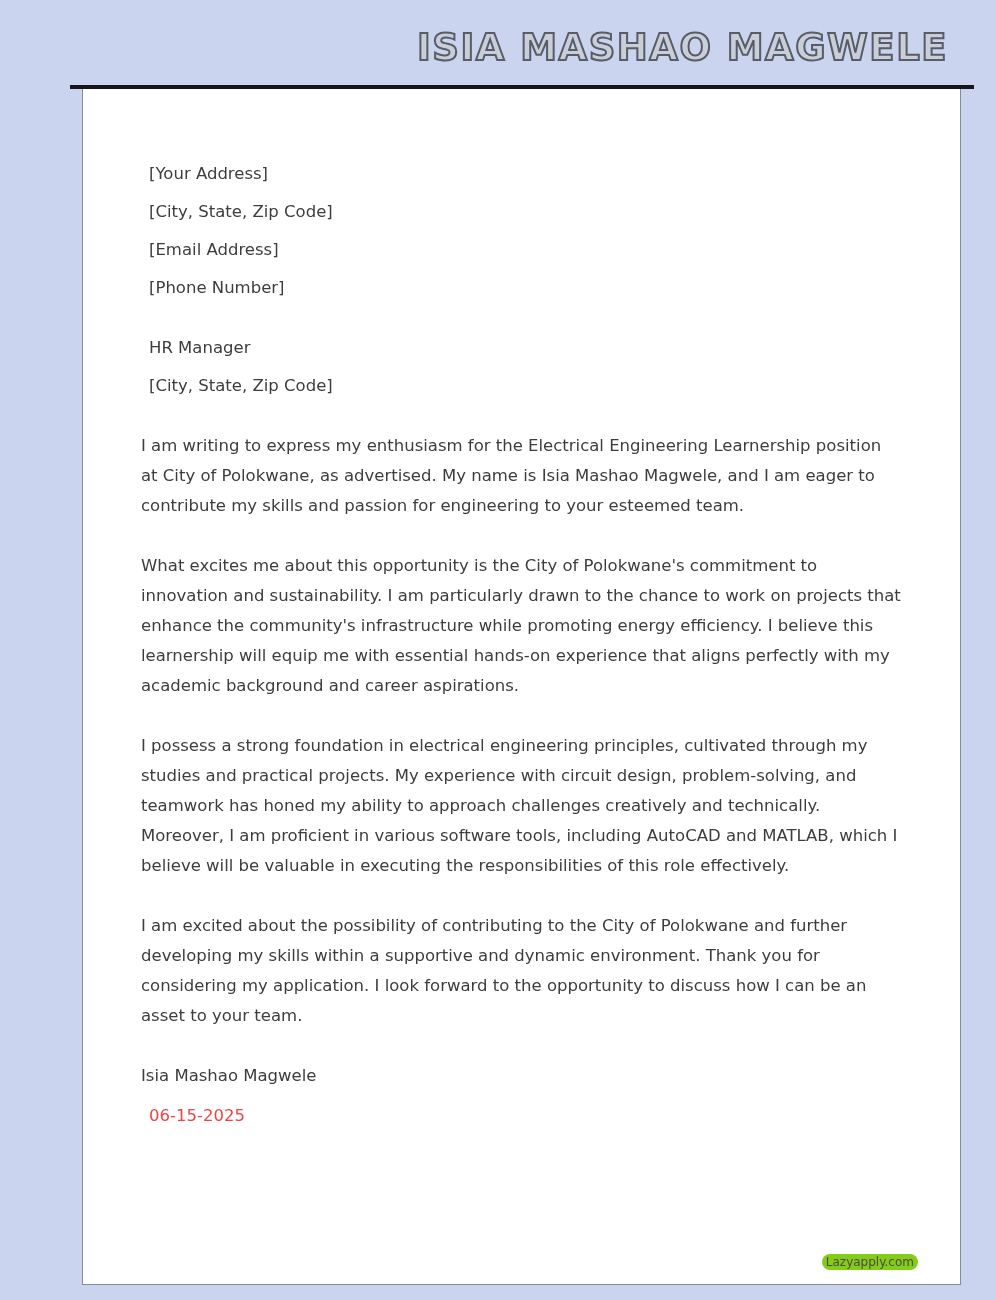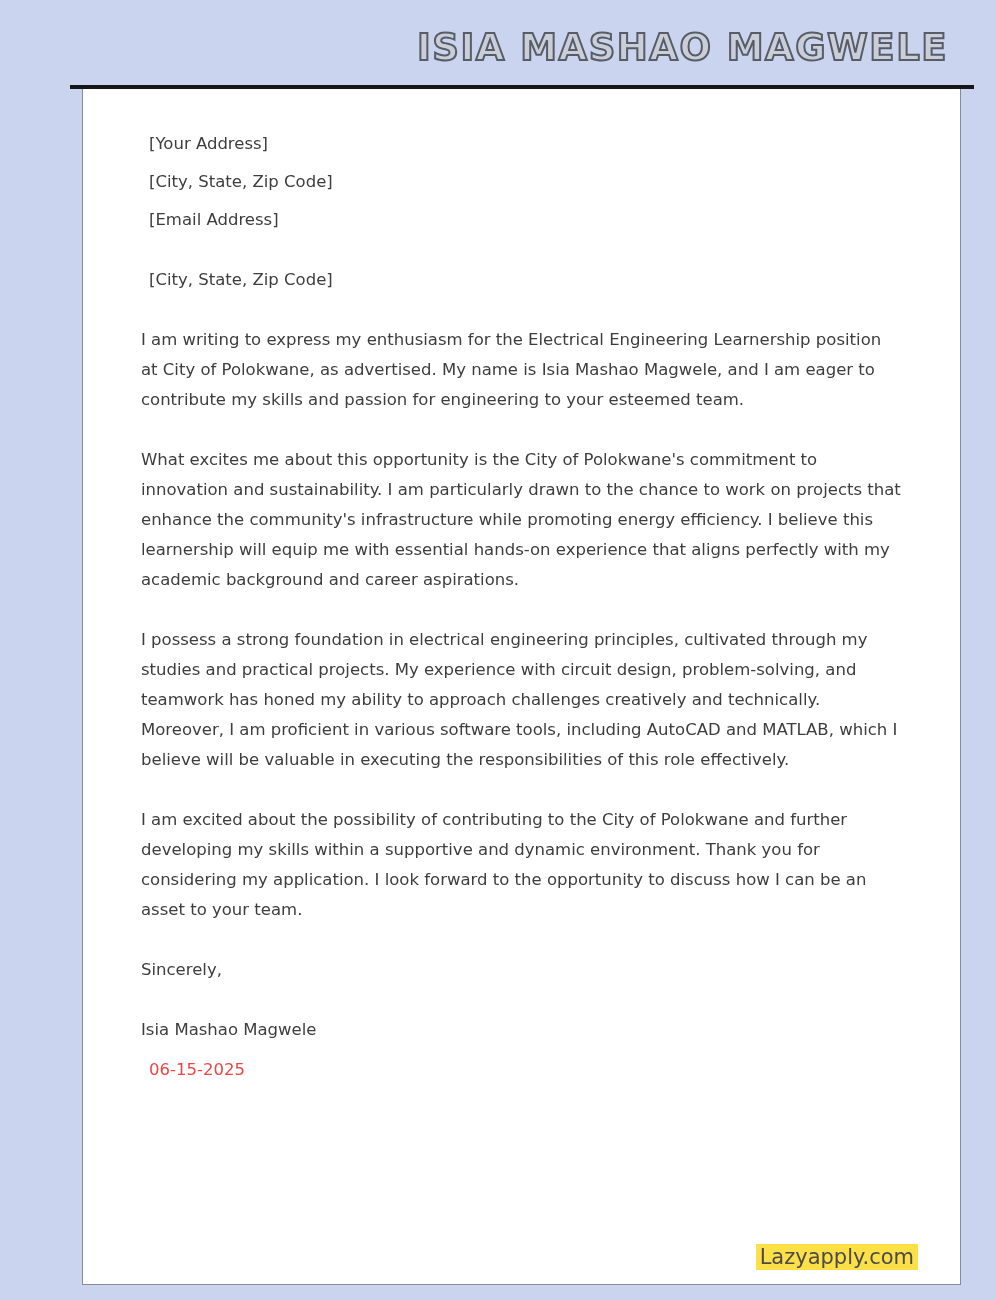--- a/index.html
+++ b/index.html
@@ -38,77 +38,79 @@
 
   .page {
     position: absolute;
     left: 50px;
     right: 51px;
     top: 57px;
     bottom: 31px;
     background: #ffffff;
     border: 1px solid #848b9c;
     border-top: none;
-    padding: 32px 50px 20px 50px;
+    padding: 62px 50px 20px 50px;
   }
 
   .letter {
     font-size: 16.5px;
     line-height: 30px;
     color: #3d3d3d;
   }
   .block { margin: 0 0 30px 0; }
   .line { white-space: pre-wrap; }
   .signature { margin-bottom: 10px; }
   .date {
     color: #ef4444;
     cursor: pointer;
   }
 
   .footer-brand {
     position: absolute;
     right: 34px;
     bottom: 6px;
-    font-size: 21px;
+    font-size: 12px;
     color: #4b4b4b;
-    background: #fde047;
+    background: #84cc16;
     padding: 1px 4px;
+    border-radius: 8px;
   }
 </style>
 </head>
 <body>
 
 <div class="screen">
 
   <header class="topbar">
     <h1 class="header-name">ISIA MASHAO MAGWELE</h1>
   </header>
 
   <div class="rule"></div>
 
   <main class="page">
     <div class="letter">
 
       <div class="block">
         <div class="line">[Your Address]</div>
         <div class="line">[City, State, Zip Code]</div>
         <div class="line">[Email Address]</div>
+        <div class="line">[Phone Number]</div>
       </div>
 
       <div class="block">
+        <div class="line">HR Manager</div>
         <div class="line">[City, State, Zip Code]</div>
       </div>
 
 
       <p class="block">I am writing to express my enthusiasm for the Electrical Engineering Learnership position at City of Polokwane, as advertised. My name is Isia Mashao Magwele, and I am eager to contribute my skills and passion for engineering to your esteemed team.</p>
       <p class="block">What excites me about this opportunity is the City of Polokwane's commitment to innovation and sustainability. I am particularly drawn to the chance to work on projects that enhance the community's infrastructure while promoting energy efficiency. I believe this learnership will equip me with essential hands-on experience that aligns perfectly with my academic background and career aspirations.</p>
       <p class="block">I possess a strong foundation in electrical engineering principles, cultivated through my studies and practical projects. My experience with circuit design, problem-solving, and teamwork has honed my ability to approach challenges creatively and technically. Moreover, I am proficient in various software tools, including AutoCAD and MATLAB, which I believe will be valuable in executing the responsibilities of this role effectively.</p>
       <p class="block">I am excited about the possibility of contributing to the City of Polokwane and further developing my skills within a supportive and dynamic environment. Thank you for considering my application. I look forward to the opportunity to discuss how I can be an asset to your team.</p>
 
-      <p class="block">Sincerely,</p>
 
       <p class="block signature">Isia Mashao Magwele</p>
 
       <p class="date">06-15-2025</p>
 
     </div>
 
     <div class="footer-brand">Lazyapply.com</div>
   </main>
 

